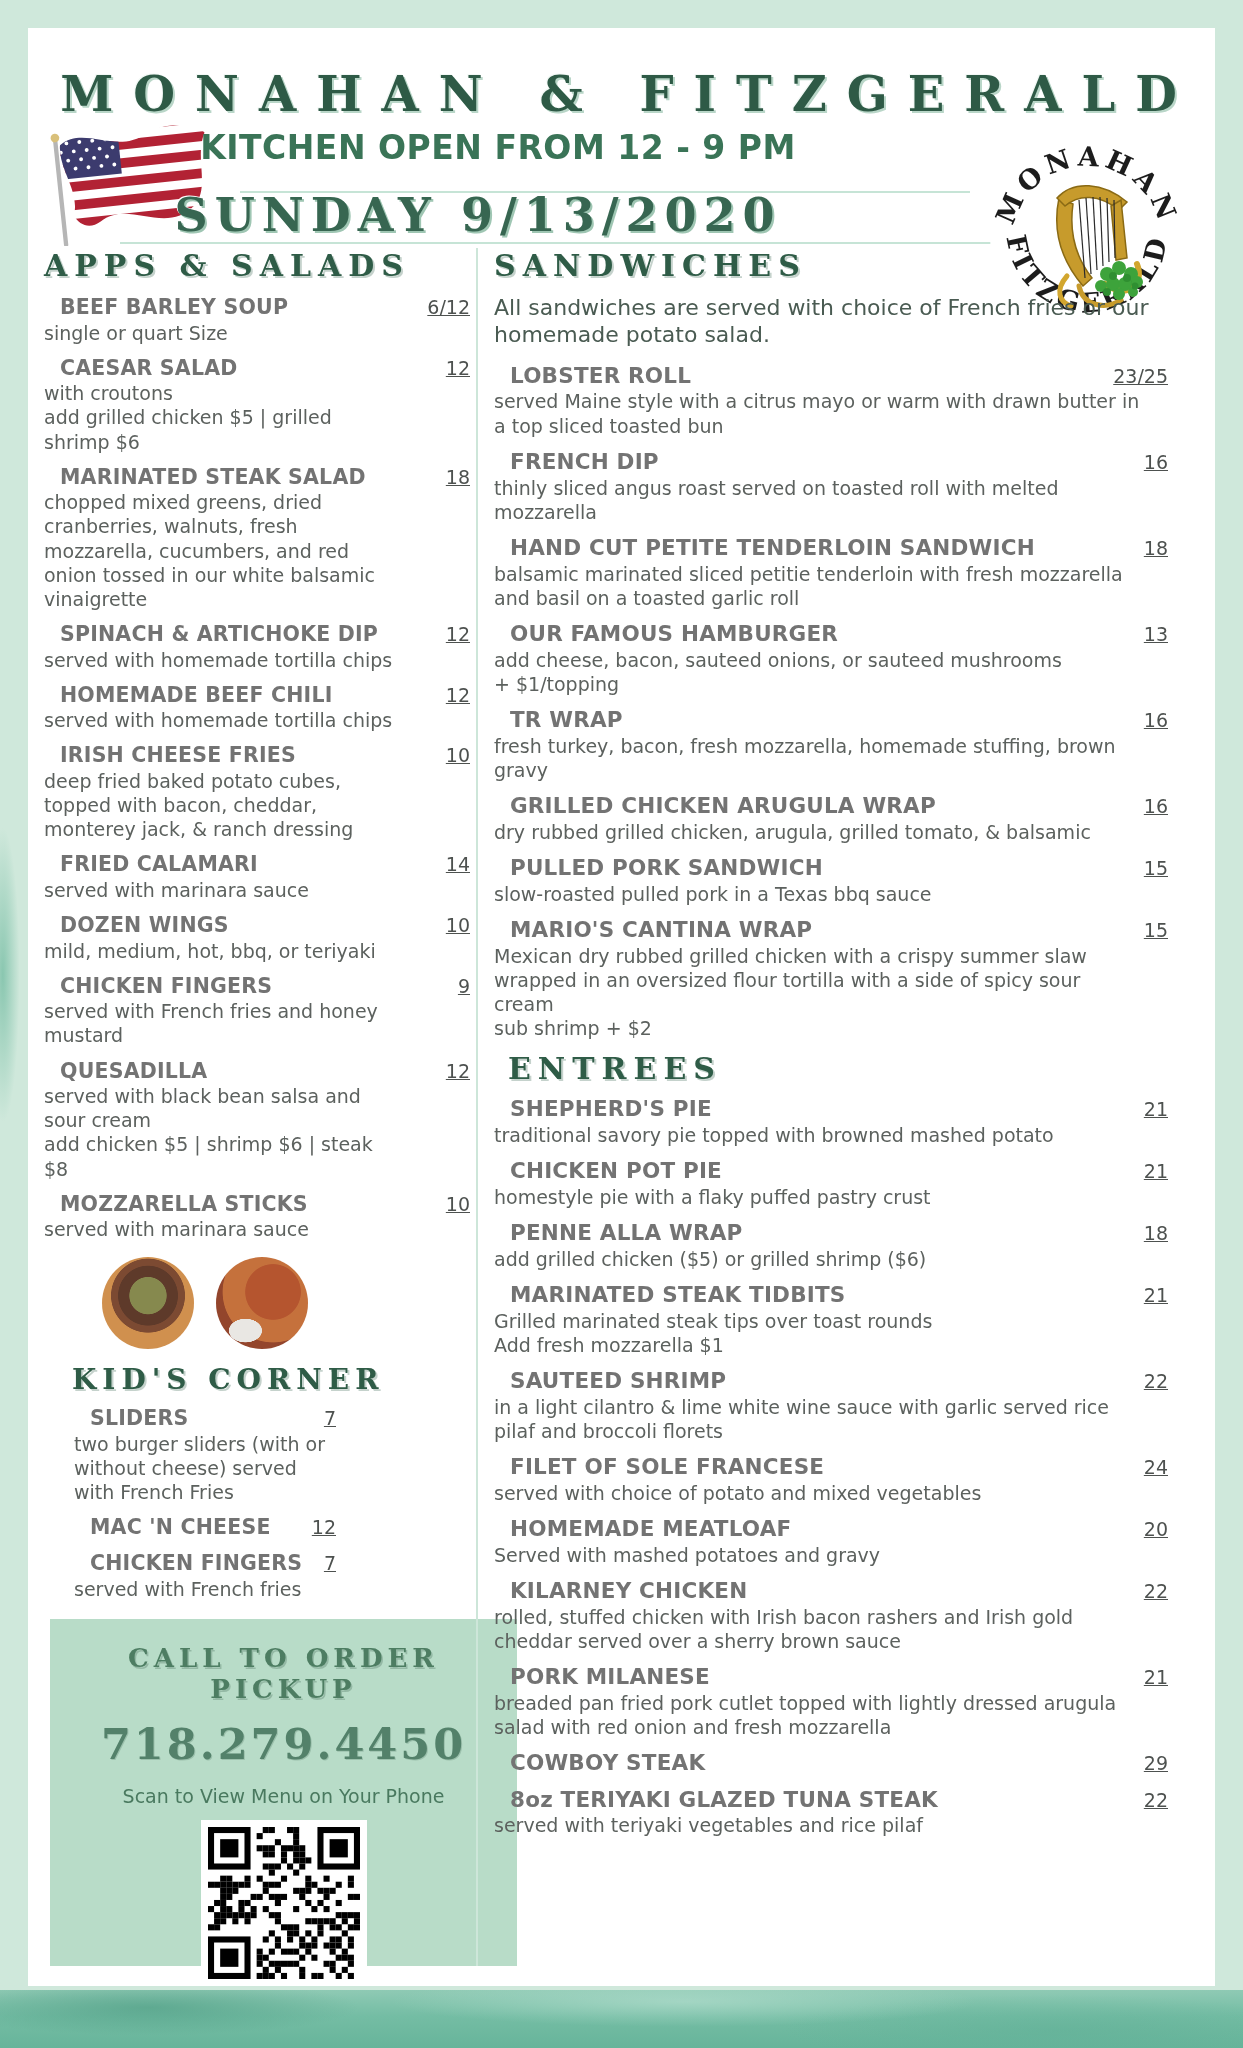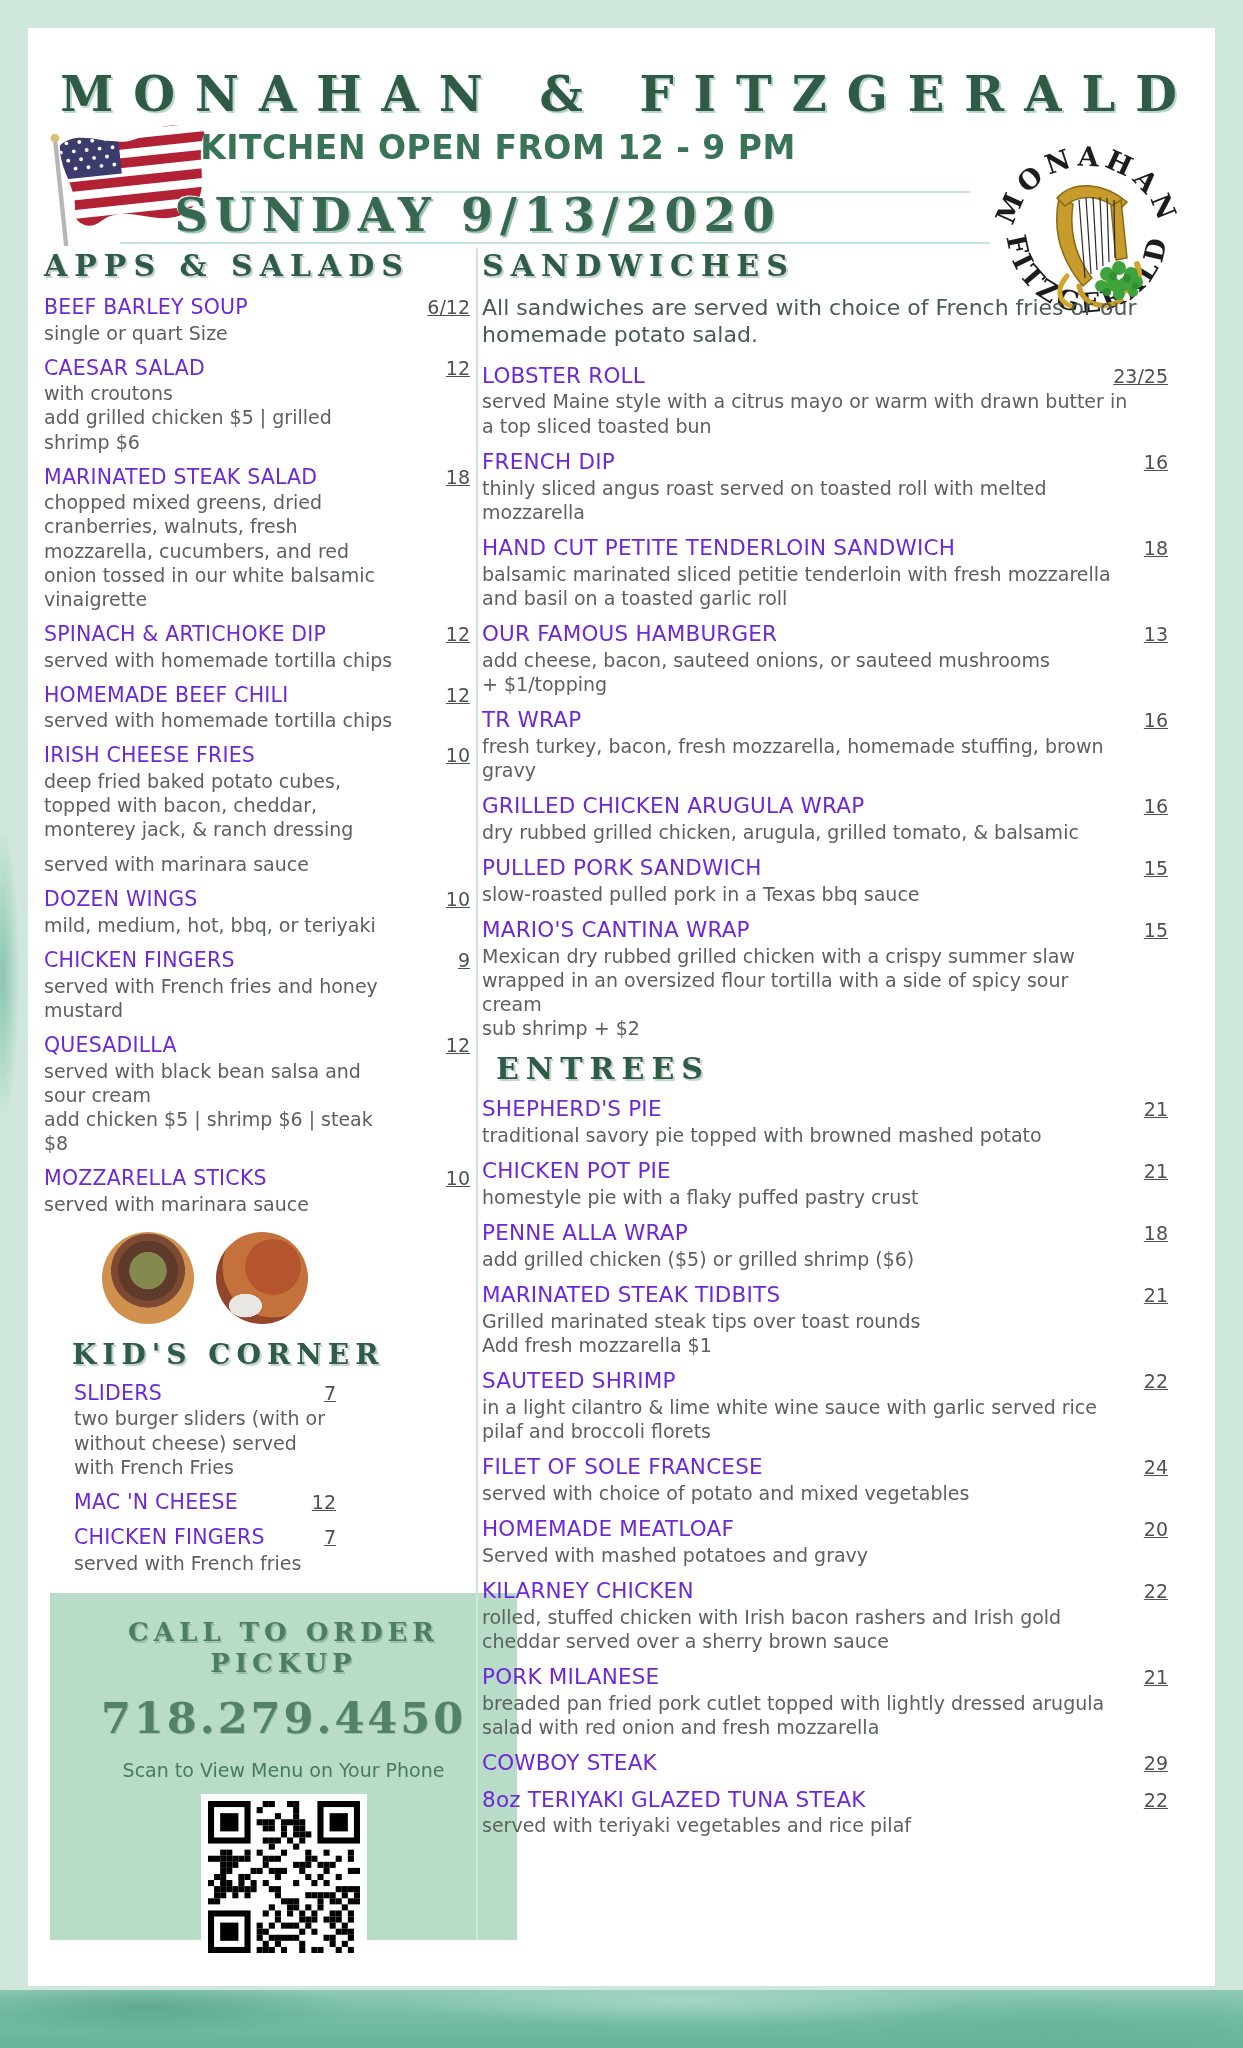--- a/index.html
+++ b/index.html
@@ -40,34 +40,34 @@
     text-shadow:2px 2px 0 #9fc6b3, -1px -1px 0 #ffffff;
   }
   .logo{position:absolute;top:108px;right:28px;width:200px;height:200px;}
   
   .columns{
     position:absolute;top:220px;left:16px;width:1124px;
     display:flex;align-items:stretch;
   }
   .col-left{width:432px;flex:0 0 432px;}
   .divider{flex:0 0 2px;background:#cde6d9;}
-  .col-right{flex:1;padding-left:4px;}
+  .col-right{flex:1;padding-left:16px;}
   .sec-title{
     font-family:"DejaVu Serif","Liberation Serif",serif;font-weight:bold;
     font-size:30px;letter-spacing:7px;color:#2f5c47;
     text-shadow:2px 2px 0 rgba(47,92,71,.28), -1px -1px 0 rgba(255,255,255,.8);
     margin:0 0 12px 0;
   }
   .note{
     font-size:22px;color:#4a5b52;line-height:1.22;max-width:672px;margin:0 0 14px 0;
   }
   .mi{margin:0 0 11px 0;}
   .mi-row{display:flex;align-items:baseline;}
   .mi-name{
-    flex:1;font-size:20.5px;font-weight:normal;color:#6d28d9;letter-spacing:.2px;line-height:1.2;
+    flex:1;font-size:20.5px;font-weight:bold;color:#737373;letter-spacing:.2px;line-height:1.2;margin-left:16px;
   }
   .mi-price{
     flex:0 0 auto;font-size:19px;color:#4d514f;padding-left:10px;text-decoration:underline;
   }
   .mi-desc{
     font-size:19px;color:#5c615e;line-height:1.27;white-space:pre-line;margin-top:1px;
   }
   .col-left .mi{padding-right:6px;}
   .col-left .mi-desc{max-width:352px;}
   .col-right .mi-name{font-size:21.5px;}
@@ -282,20 +282,24 @@
 
           <div class="mi">
             <div class="mi-row">
               <span class="mi-name">IRISH CHEESE FRIES</span>
               <span class="mi-price">10</span>
             </div>
             <div class="mi-desc">deep fried baked potato cubes, topped with bacon, cheddar, monterey jack, &amp; ranch dressing</div>
           </div>
 
           <div class="mi">
+            <div class="mi-row">
+              <span class="mi-name">FRIED CALAMARI</span>
+              <span class="mi-price">14</span>
+            </div>
             <div class="mi-desc">served with marinara sauce</div>
           </div>
 
           <div class="mi">
             <div class="mi-row">
               <span class="mi-name">DOZEN WINGS</span>
               <span class="mi-price">10</span>
             </div>
             <div class="mi-desc">mild, medium, hot, bbq, or teriyaki</div>
           </div>

